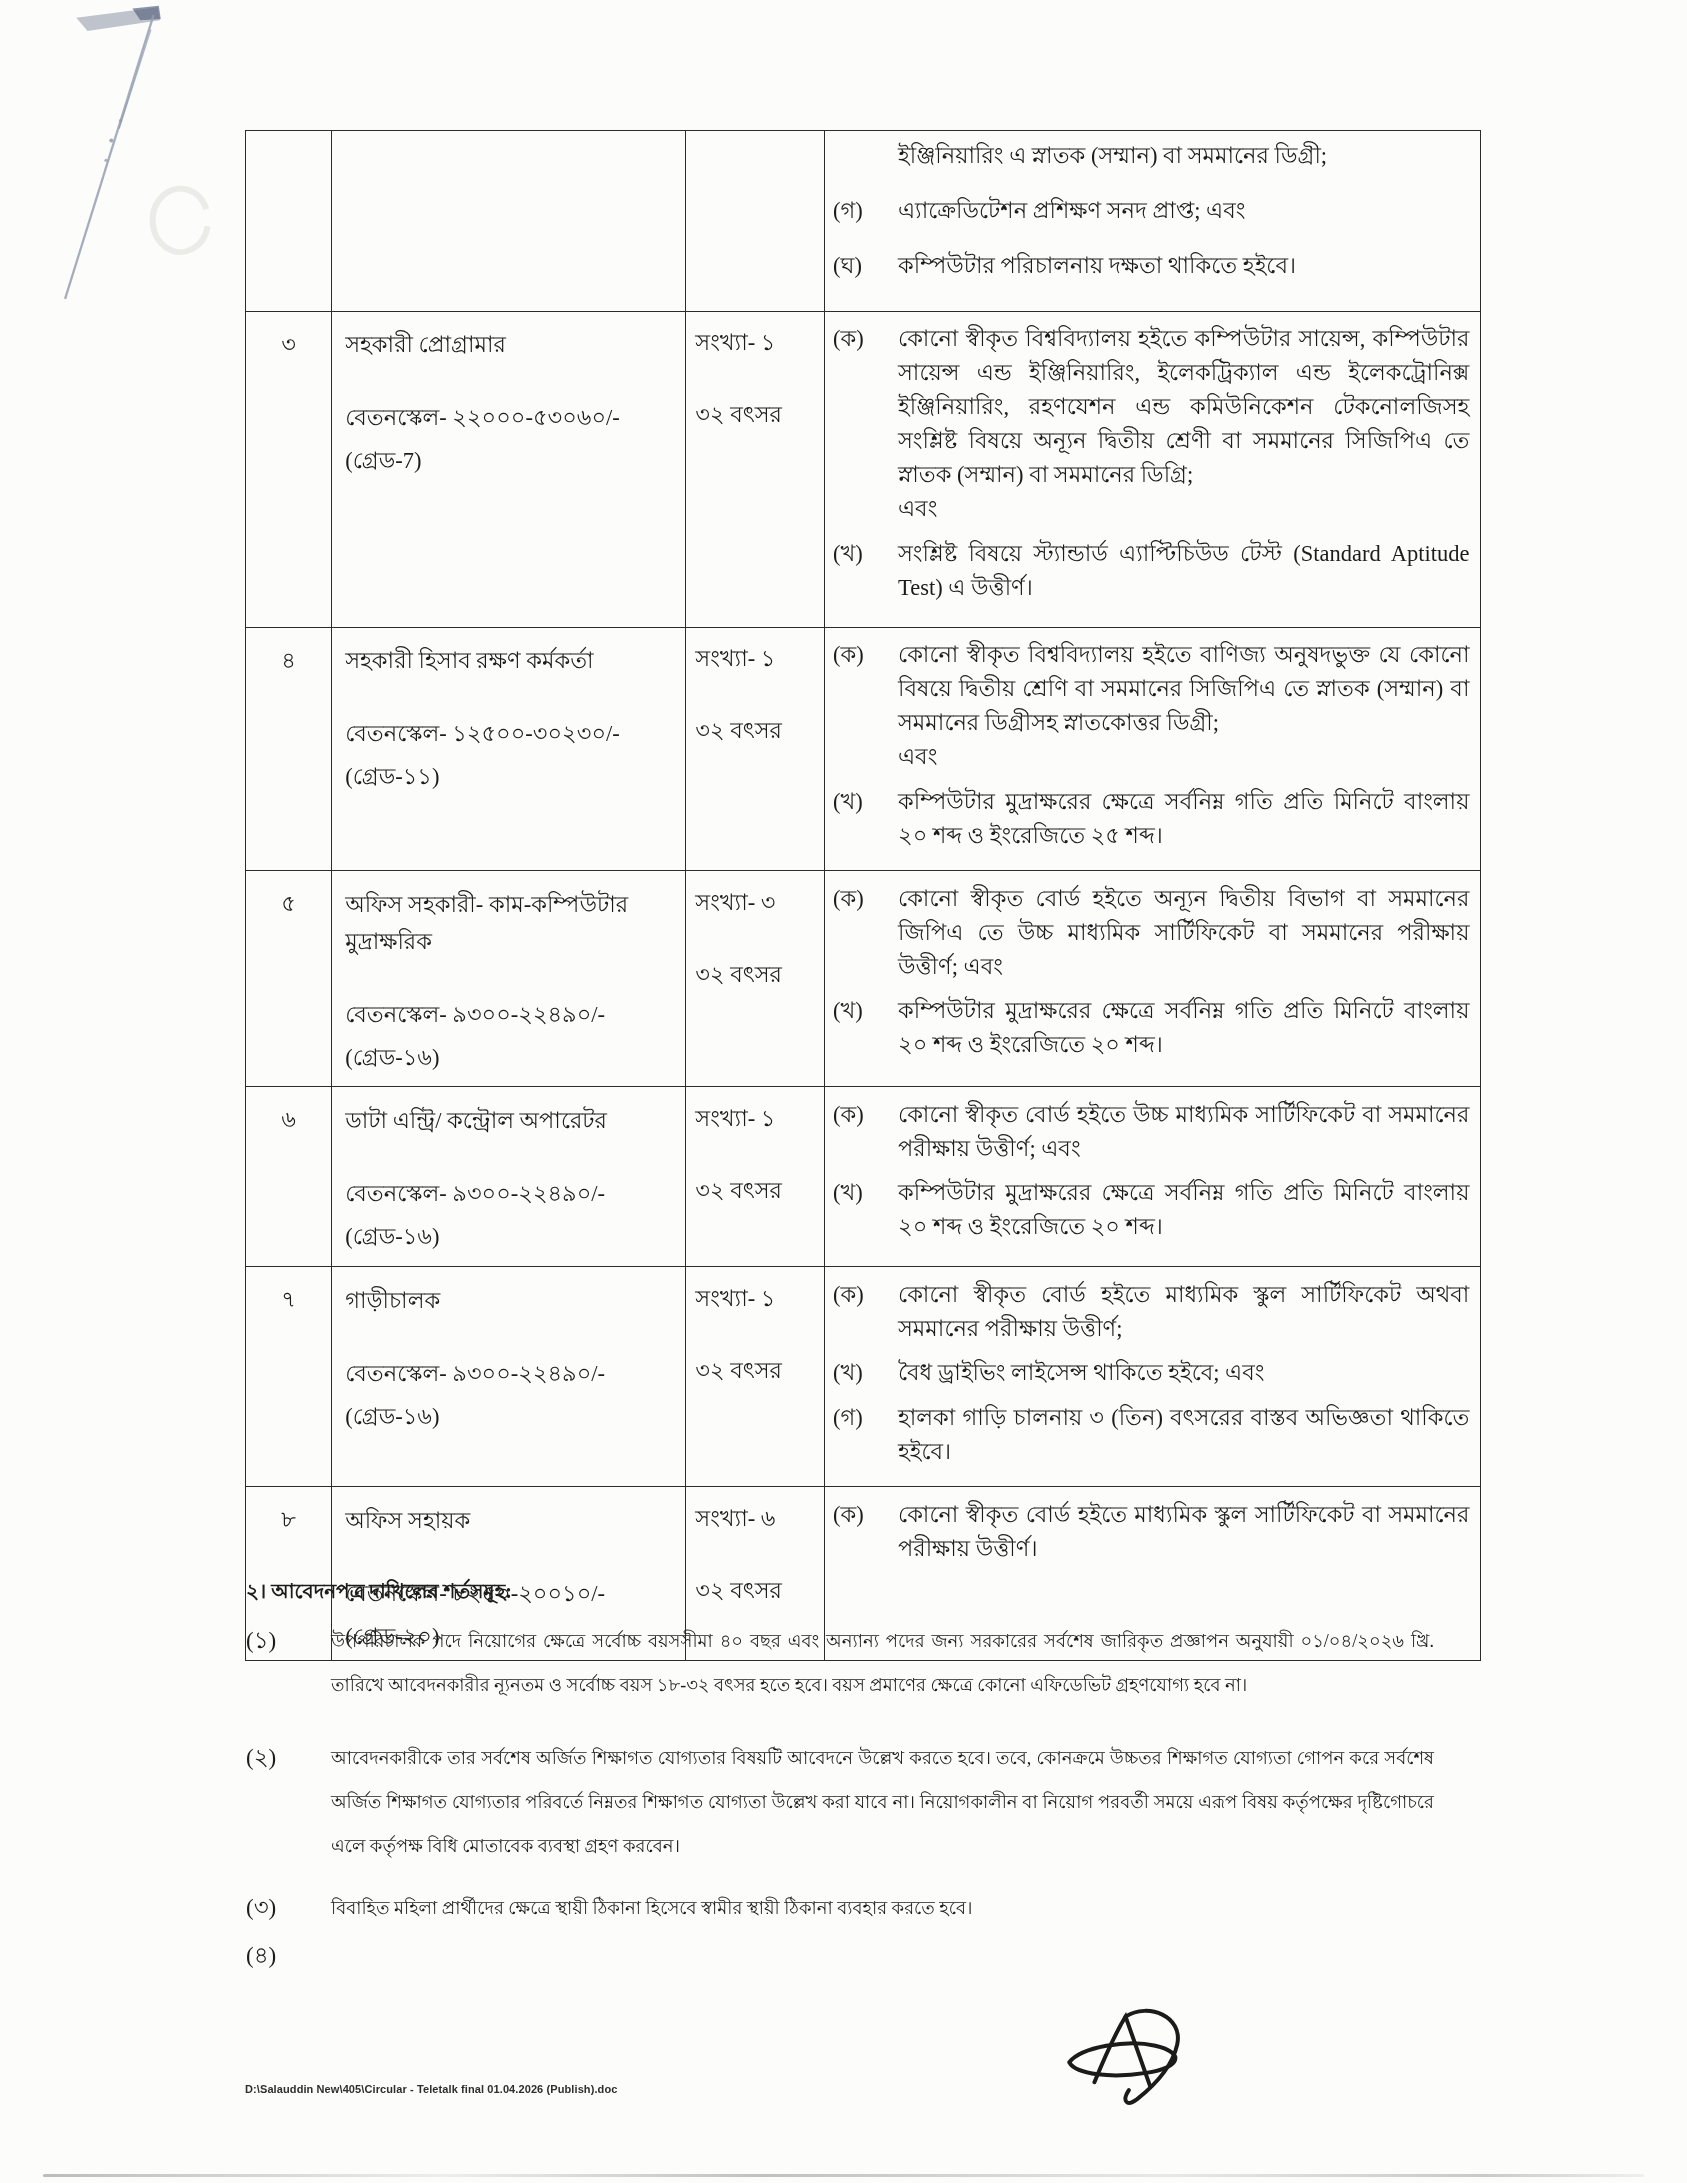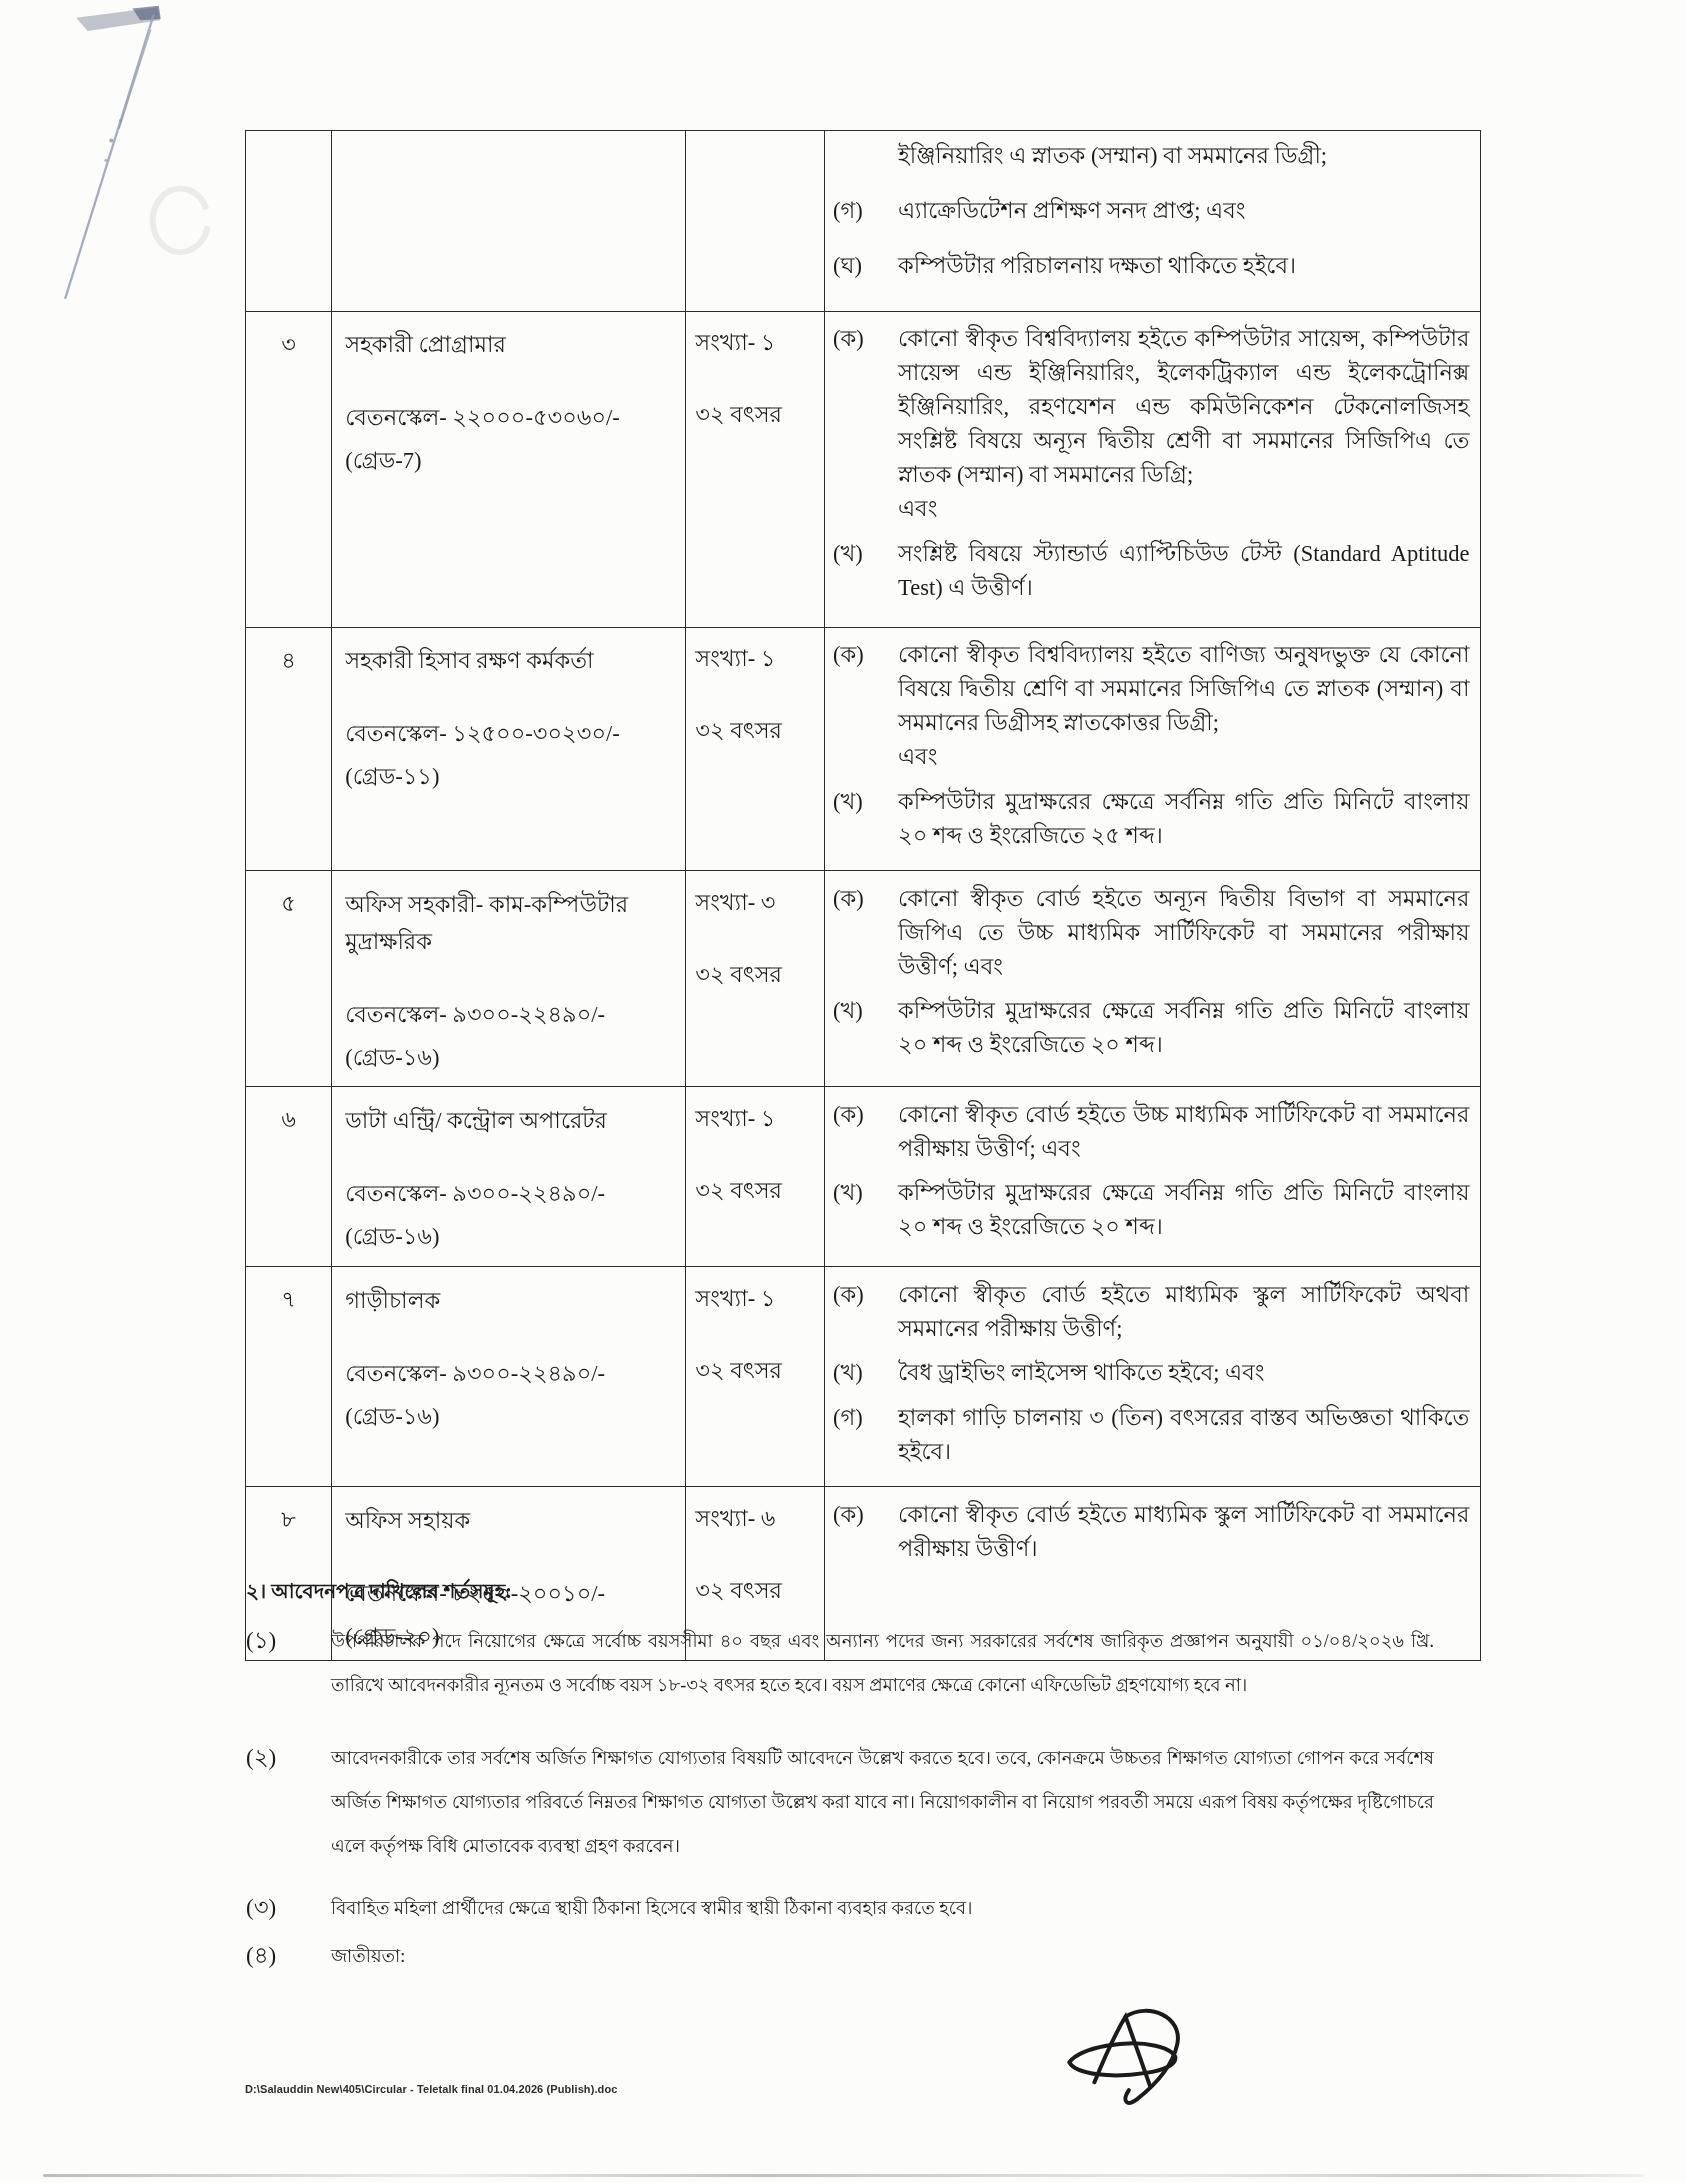--- a/index.html
+++ b/index.html
@@ -275,21 +275,20 @@
     <div class="cond-item tight">
       <span class="cond-label">(৩)</span>
       <div class="cond-body">
           <div class="cond-text">বিবাহিত মহিলা প্রার্থীদের ক্ষেত্রে স্থায়ী ঠিকানা হিসেবে স্বামীর স্থায়ী ঠিকানা ব্যবহার করতে হবে।</div>
         </div>
     </div>
 
     <div class="cond-item tight">
       <span class="cond-label">(৪)</span>
       <div class="cond-body">
-        <div class="cond-text">জাতীয়তা:</div>
       </div>
     </div>
   </div>
 
   <svg class="signature" width="159" height="116" viewBox="0 0 240 175">
     <g fill="none" stroke="#1b1b1b" stroke-width="6" stroke-linecap="round">
       <path d="M 20 97 C 38 74, 108 62, 150 72 C 196 83, 188 105, 136 113 C 86 121, 30 116, 20 97"></path>
       <path d="M 58 127 C 74 88, 94 46, 105 28 L 142 133"></path>
       <path d="M 105 28 C 140 6, 192 28, 183 70 C 176 102, 150 131, 122 153 C 107 164, 99 156, 110 139"></path>
     </g>

